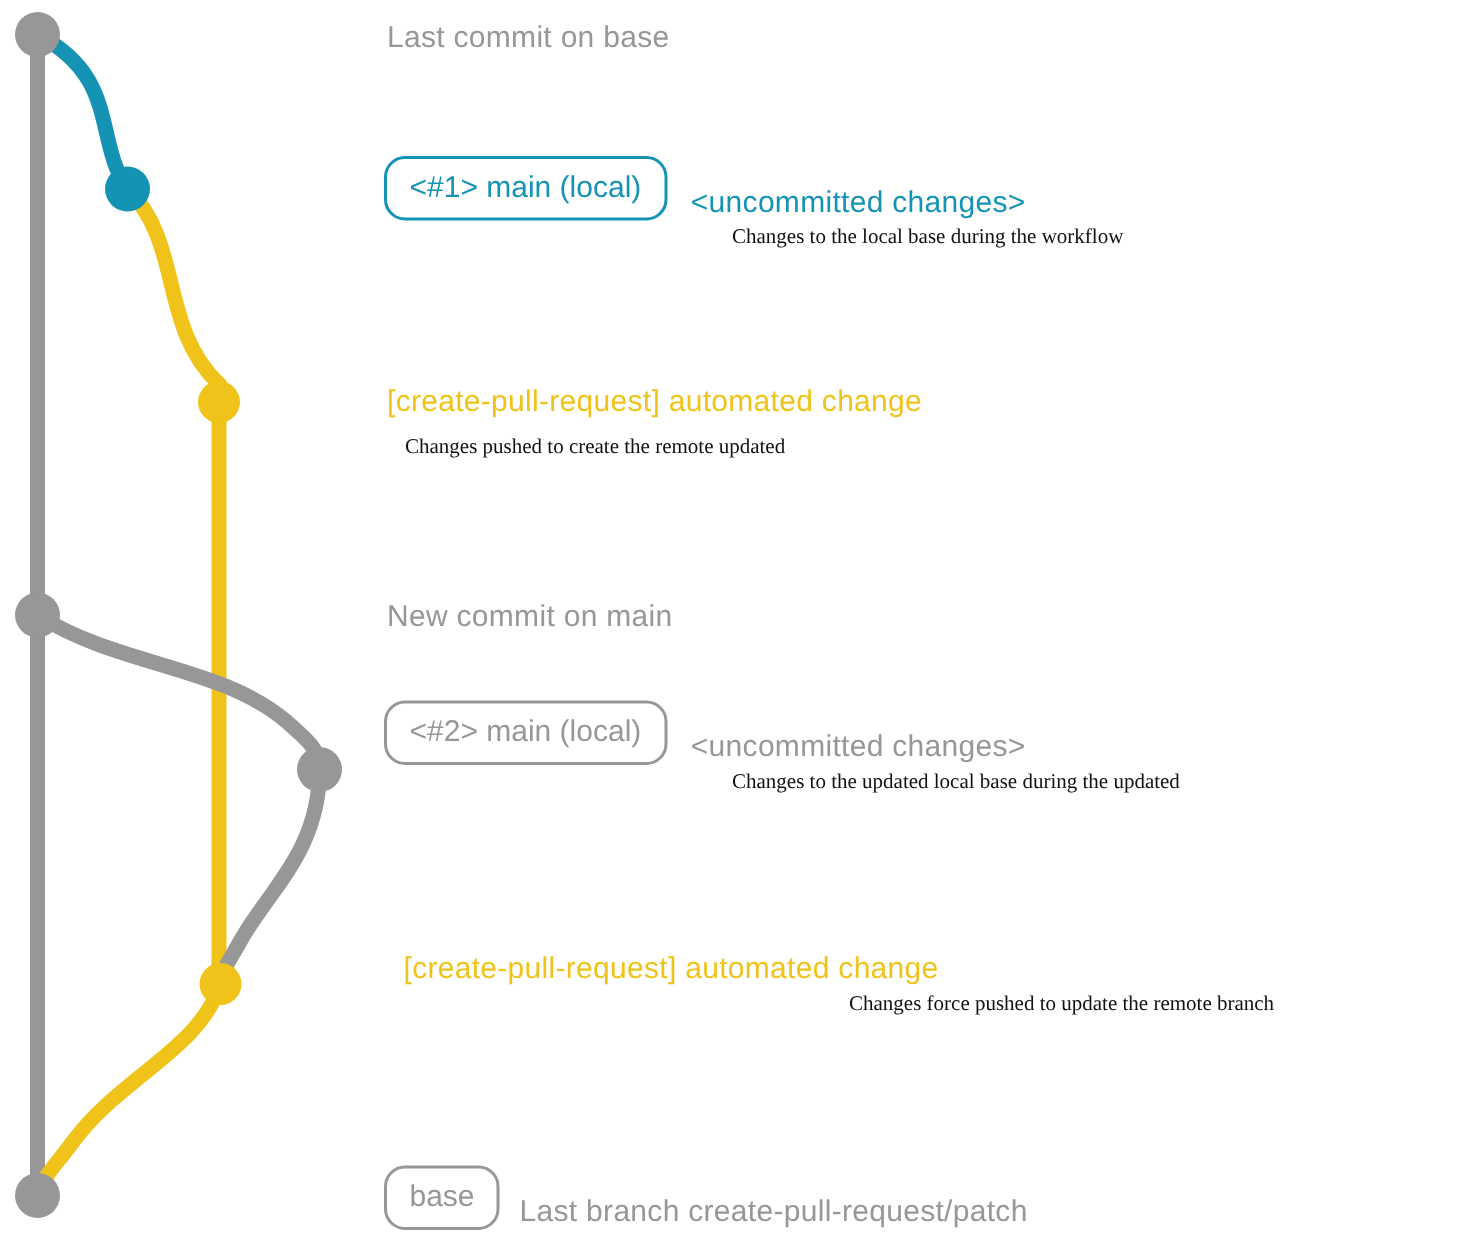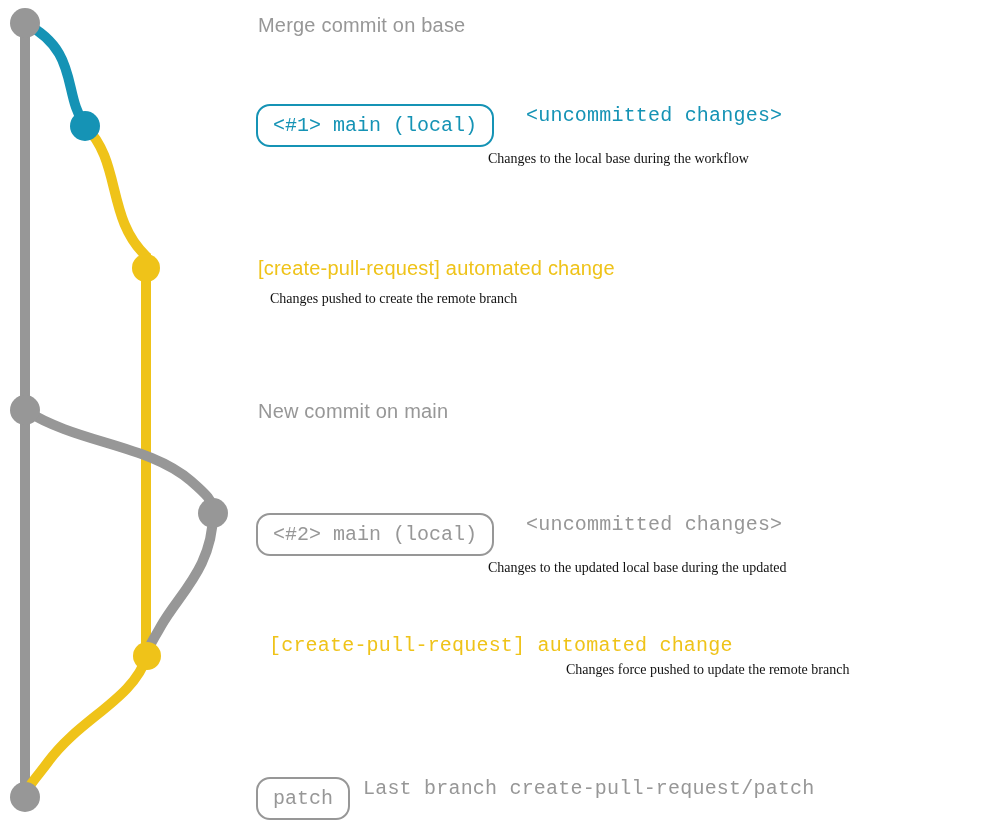--- a/index.html
+++ b/index.html
@@ -27,22 +27,21 @@
   .fill-gray   { fill: var(--gray); }
   .fill-blue   { fill: var(--blue); }
   .fill-yellow { fill: var(--yellow); }
 
   .row {
     position: absolute;
     white-space: nowrap;
   }
   .row-inline {
     display: flex;
-    align-items: flex-start;
-    font-family: Liberation Mono, monospace;
+    align-items: flex-end;
   }
   .title {
     font-size: 20px;
     line-height: 24px;
     letter-spacing: 0.2px;
   }
   .t-gray   { color: var(--gray); }
   .t-blue   { color: var(--blue); }
   .t-yellow { color: var(--yellow); }
   .badge {
@@ -51,21 +50,21 @@
     font-size: 20px;
     line-height: 25px;
     padding: 7px 15px;
     border: 2px solid;
     border-radius: 14px;
     background: #ffffff;
   }
   .badge.b-blue   { border-color: var(--blue);   color: var(--blue); }
   .badge.b-gray   { border-color: var(--gray);   color: var(--gray); }
   .badge.b-yellow { border-color: var(--yellow); color: var(--yellow); }
-  .gap16 { margin-left: 32px; }
+  .gap16 { margin-left: 16px; }
   .gap13 { margin-left: 13px; }
   .desc {
     font-family: "Liberation Serif", serif;
     font-size: 14px;
     line-height: 22px;
     color: var(--ink);
     margin-top: 1px;
   }
 </style>
 </head>
@@ -89,53 +88,53 @@
     <circle class="fill-gray" cx="25" cy="23" r="15"></circle>
     <circle class="fill-blue" cx="85" cy="126" r="15"></circle>
     <circle class="fill-yellow" cx="146" cy="268" r="14"></circle>
     <circle class="fill-gray" cx="25" cy="410" r="15"></circle>
     <circle class="fill-gray" cx="213" cy="513" r="15"></circle>
     <circle class="fill-yellow" cx="147" cy="656" r="14"></circle>
     <circle class="fill-gray" cx="25" cy="797" r="15"></circle>
   </svg>
 
   <div class="row" style="left:258px; top:13px;">
-    <div class="title t-gray">Merge commit on base</div>
+    <div class="title t-gray">Last commit on base</div>
   </div>
 
   <div class="row" style="left:256px; top:104px;">
     <div class="row-inline">
       <span class="badge b-blue">&lt;#1&gt; main (local)</span>
       <span class="title t-blue gap16">&lt;uncommitted changes&gt;</span>
     </div>
     <div class="desc" style="margin-left:232px;">Changes to the local base during the workflow</div>
   </div>
 
   <div class="row" style="left:258px; top:256px;">
     <div class="title t-yellow">[create-pull-request] automated change</div>
-    <div class="desc" style="margin-left:12px; margin-top:8px;">Changes pushed to create the remote branch</div>
+    <div class="desc" style="margin-left:12px; margin-top:8px;">Changes pushed to create the remote updated</div>
   </div>
 
   <div class="row" style="left:258px; top:399px;">
     <div class="title t-gray">New commit on main</div>
   </div>
 
-  <div class="row" style="left:256px; top:513px;">
+  <div class="row" style="left:256px; top:467px;">
     <div class="row-inline">
       <span class="badge b-gray">&lt;#2&gt; main (local)</span>
       <span class="title t-gray gap16">&lt;uncommitted changes&gt;</span>
     </div>
     <div class="desc" style="margin-left:232px;">Changes to the updated local base during the updated</div>
   </div>
 
   <div class="row" style="left:256px; top:634px;">
     <div class="row-inline">
       <span class="title t-yellow gap13">[create-pull-request] automated change</span>
     </div>
     <div class="desc" style="margin-left:310px;">Changes force pushed to update the remote branch</div>
   </div>
 
   <div class="row row-inline" style="left:256px; top:777px;">
-    <span class="badge b-gray">patch</span>
+    <span class="badge b-gray">base</span>
     <span class="title t-gray gap13">Last branch create-pull-request/patch</span>
   </div>
 
 </div>
 
 </body></html>

